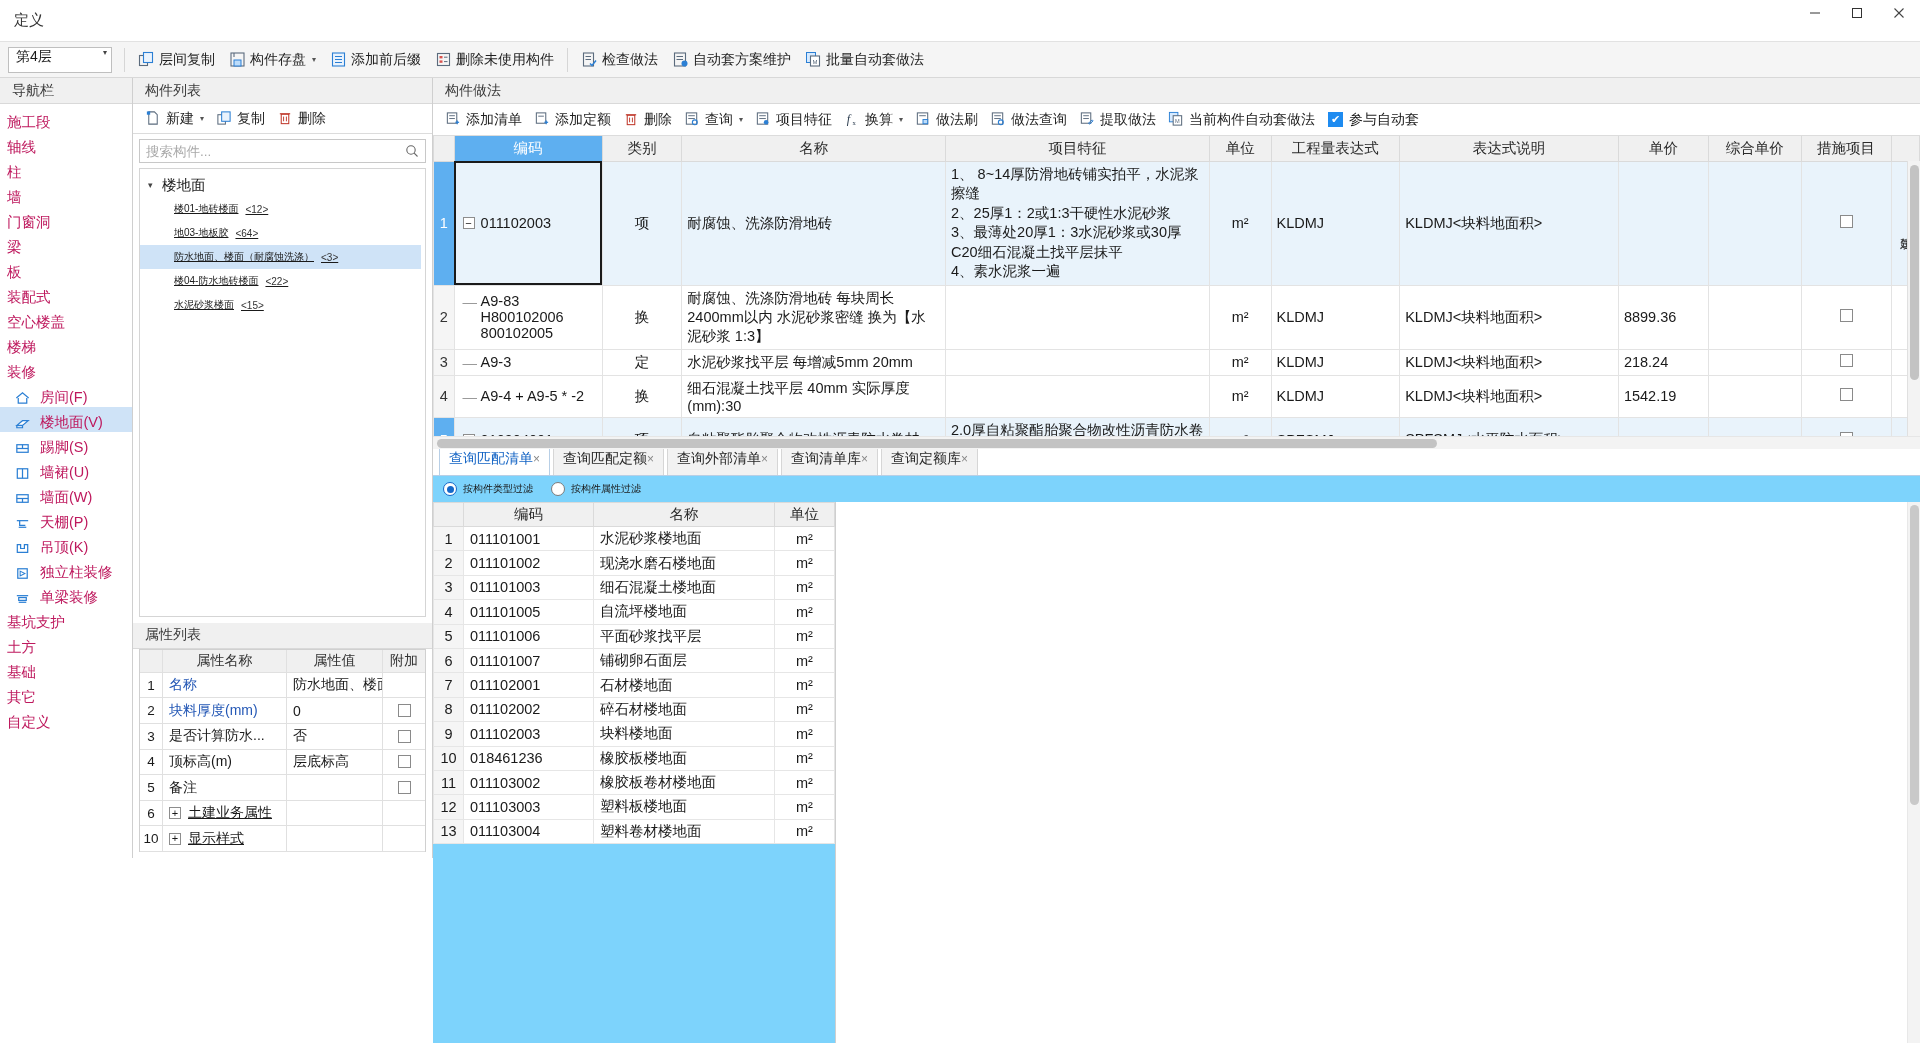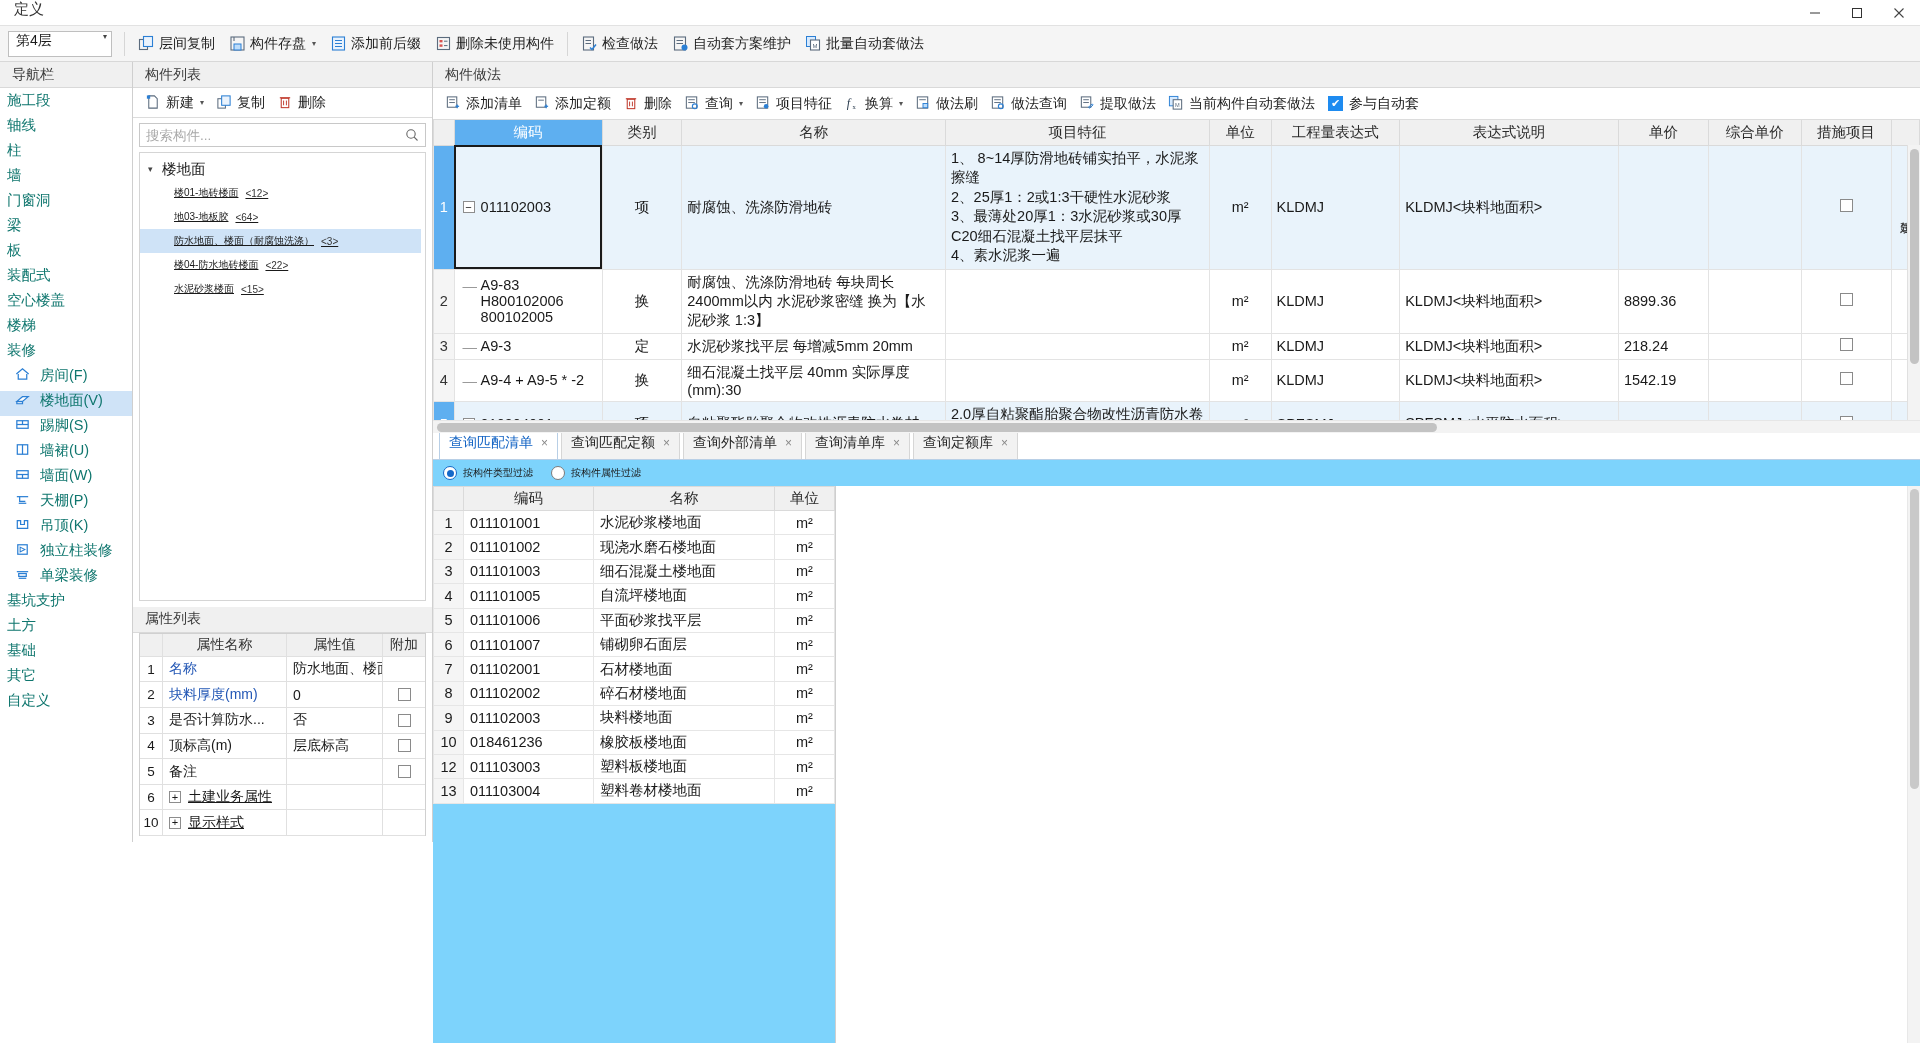--- a/index.html
+++ b/index.html
@@ -4,22 +4,22 @@
 <style>
   * { box-sizing: border-box; margin:0; padding:0; }
   html,body {
     width:1920px; height:1043px;
     font-family:"Liberation Sans","DejaVu Sans",sans-serif;
     font-size:15px; color:#1a1a1a; background:#ffffff;
     overflow:hidden;
   }
   
   .titlebar{
-    height:26px; background:#ffffff; border-bottom:1px solid #e2e2e2;
-    display:flex; align-items:flex-start; position:relative;
+    height:42px; background:#ffffff; border-bottom:1px solid #e2e2e2;
+    display:flex; align-items:center; position:relative;
   }
   .titlebar .ttl{ margin-left:14px; font-size:15px; color:#333; }
   .winbtns{ position:absolute; right:0; top:0; height:26px; display:flex; }
   .winbtn{ width:42px; height:26px; display:flex; align-items:center; justify-content:center;
            font-size:14px; color:#444; cursor:default;}
 
   
   .ribbon{
     height:36px; background:#f5f5f5; border-bottom:1px solid #d8d8d8;
     display:flex; align-items:center; padding:0 4px; gap:0px;
@@ -49,22 +49,22 @@
     border-right:1px solid #cfcfcf; display:flex; flex-direction:column;
     height:780px;
   }
   .panelhdr{
     height:26px; background:#f0f0f0; border-bottom:1px solid #d9d9d9;
     display:flex; align-items:center; padding-left:12px;
     font-size:14px; color:#3a3a3a;
   }
   .navlist{ flex:1; overflow:hidden; padding-top:3px;}
   .navitem{
-    height:25px; display:flex; align-items:flex-start; padding-left:7px;
-    font-size:15px; color:#0f766e; cursor:default;
+    height:25px; display:flex; align-items:flex-end; padding-left:7px;
+    font-size:15px; color:#be185d; cursor:default;
   }
   .navitem.sub{ padding-left:14px; gap:9px; }
   .navitem.sel{ background:#cfe3f7; }
   .navitem .lbl{ font-size:14.5px;}
 
   
   .midcol{ width:300px; flex:0 0 300px; display:flex; flex-direction:column;
            border-right:1px solid #cfcfcf; background:#fff; height:780px;justify-content:space-between;}
   .cl-tools{
     height:30px; border-bottom:1px solid #dcdcdc; display:flex;
@@ -159,21 +159,21 @@
     position:absolute; right:0; top:25px; width:13px; background:#f3f3f3;
     border-left:1px solid #e0e0e0;
   }
   .scroll-v .thumb{ position:absolute; left:2px; width:9px; background:#c3c3c3; border-radius:5px;}
   .scroll-h{ height:13px; background:#f3f3f3; position:relative; border-top:1px solid #e6e6e6;}
   .scroll-h .thumb{ position:absolute; top:2px; height:9px; background:#c3c3c3; border-radius:5px;}
 
   
   .btabs{ display:flex; align-items:flex-end; height:27px; background:#fff;
           border-bottom:1px solid #b8cfe6; padding-left:6px; gap:3px;}
-  .btab{ height:23px; padding:16px 9px; display:flex; align-items:center; gap:8px;
+  .btab{ height:23px; padding:16px 9px; display:flex; align-items:center; 
          font-size:14px; background:#f2f2f2; border:1px solid #d6d6d6; border-bottom:none;
          color:#262626; cursor:default;}
   .btab.act{ background:#fff; color:#1263c4; border-color:#b8cfe6; height:26px;}
   .btab .x{ font-size:12px; color:#888; }
   .filters{ height:26px; display:flex; align-items:center; gap:18px; padding-left:10px;
             font-size:10px;}
   .radio{ display:flex; align-items:center; gap:6px;}
   .rdo{ width:14px;height:14px;border-radius:50%;border:1px solid #7b7b7b;background:#fff;
         display:inline-flex;align-items:center;justify-content:center;}
   .rdo.on{ border-color:#1468c8;}
@@ -962,20 +962,26 @@
                 <td>块料楼地面</td>
                 <td class="ctr">m²</td>
               </tr>
             <tr>
                 <td class="idx">10</td>
                 <td>018461236</td>
                 <td>橡胶板楼地面</td>
                 <td class="ctr">m²</td>
               </tr>
             <tr>
+                <td class="idx">11</td>
+                <td>011103002</td>
+                <td>橡胶板卷材楼地面</td>
+                <td class="ctr">m²</td>
+              </tr>
+            <tr>
                 <td class="idx">12</td>
                 <td>011103003</td>
                 <td>塑料板楼地面</td>
                 <td class="ctr">m²</td>
               </tr>
             <tr>
                 <td class="idx">13</td>
                 <td>011103004</td>
                 <td>塑料卷材楼地面</td>
                 <td class="ctr">m²</td>

